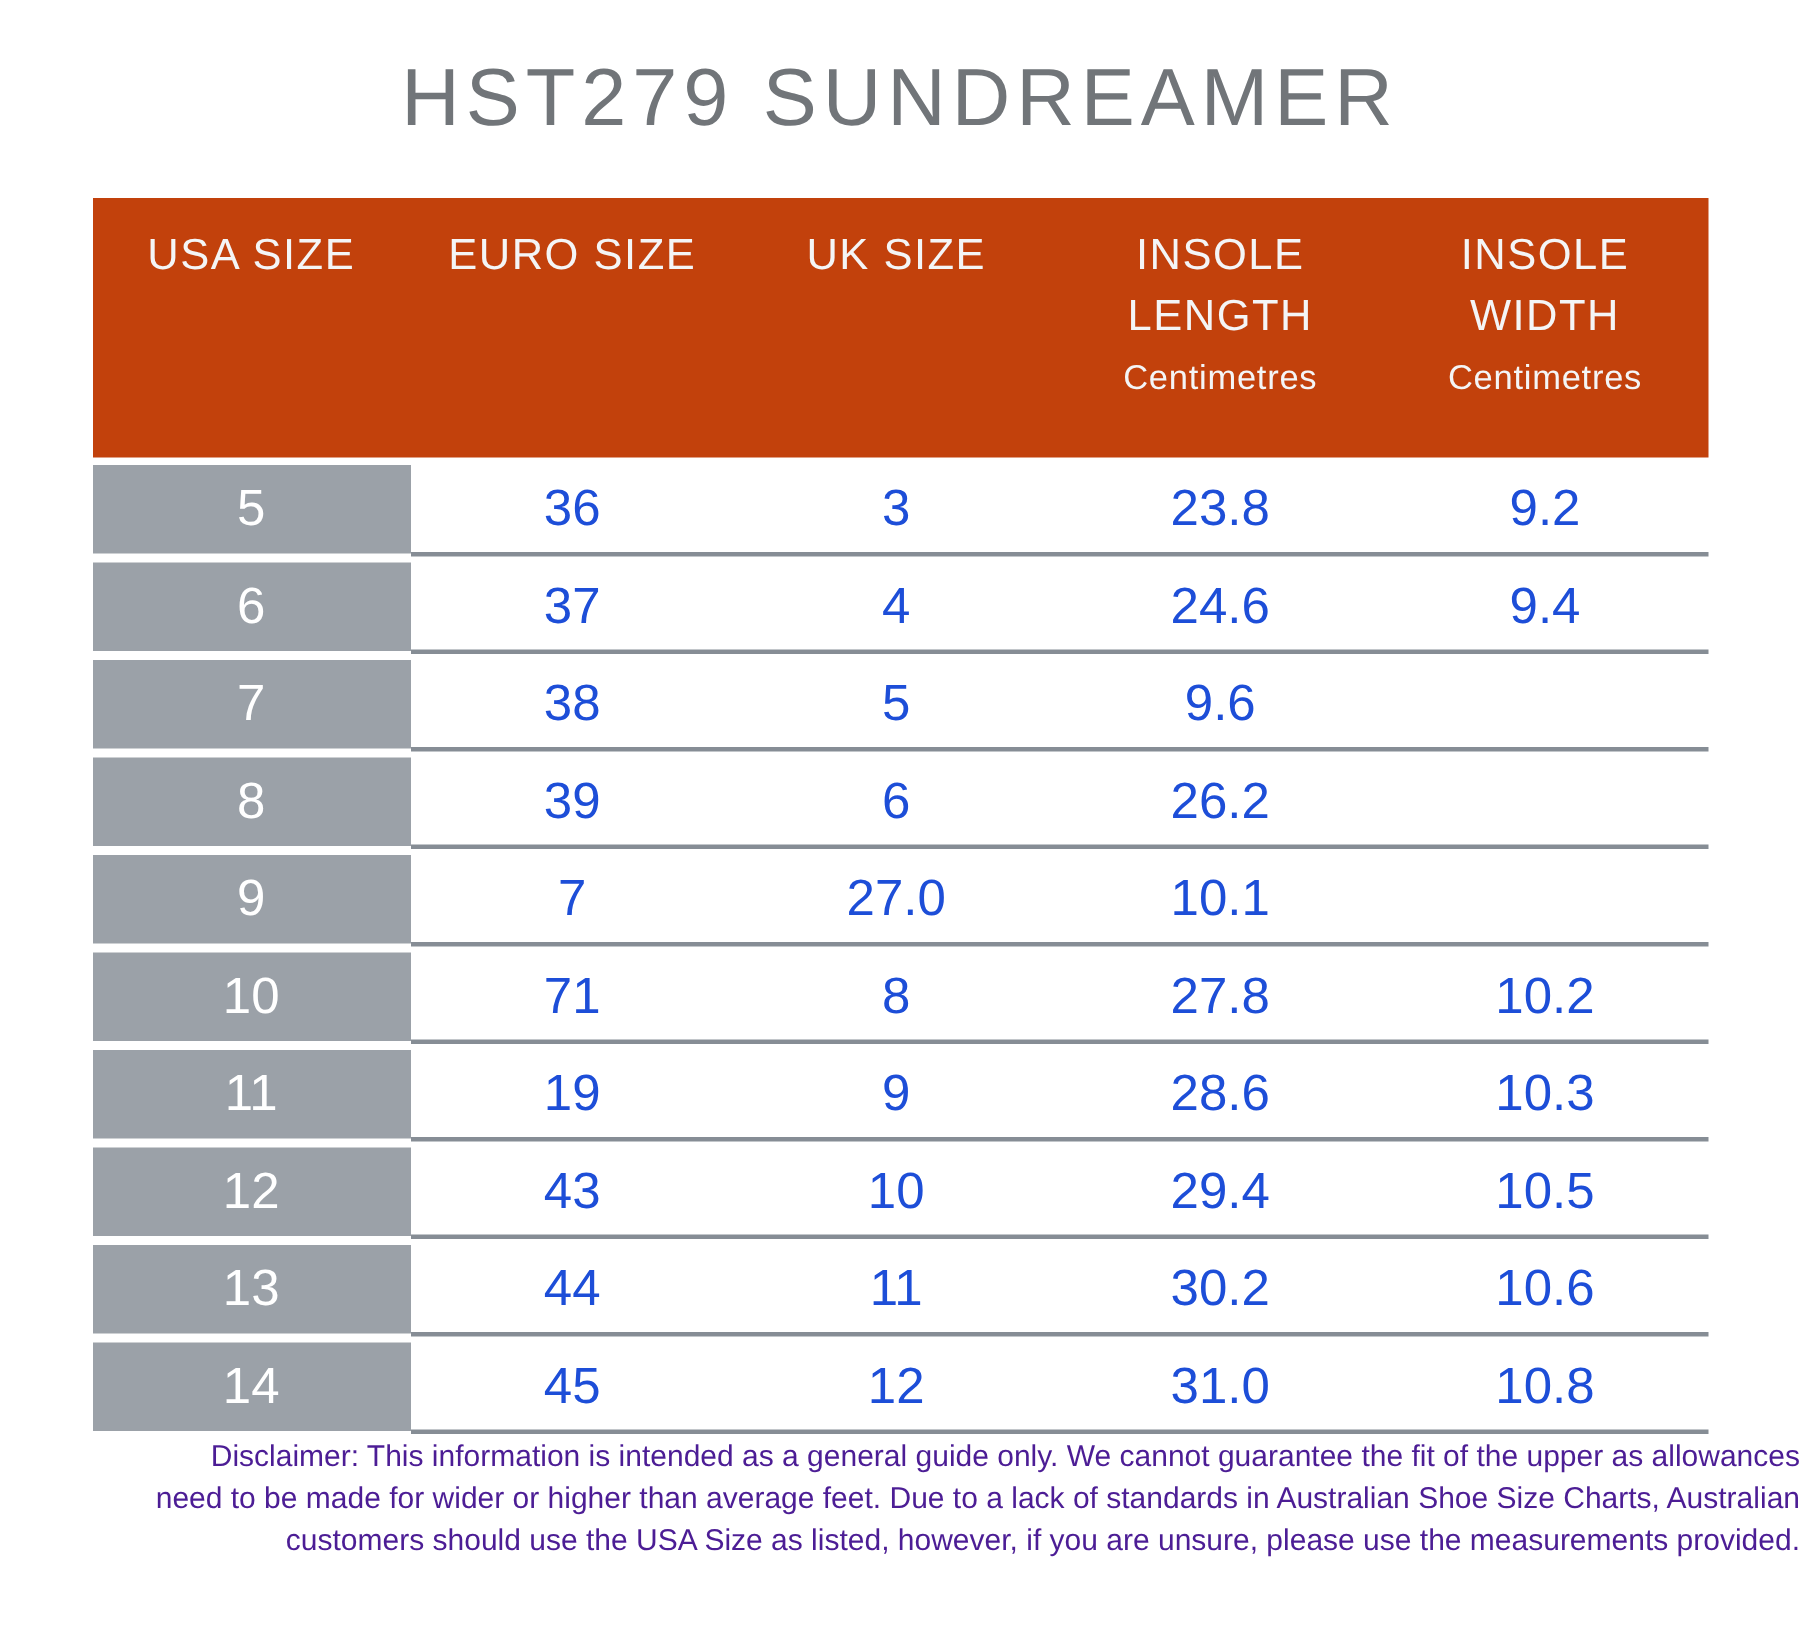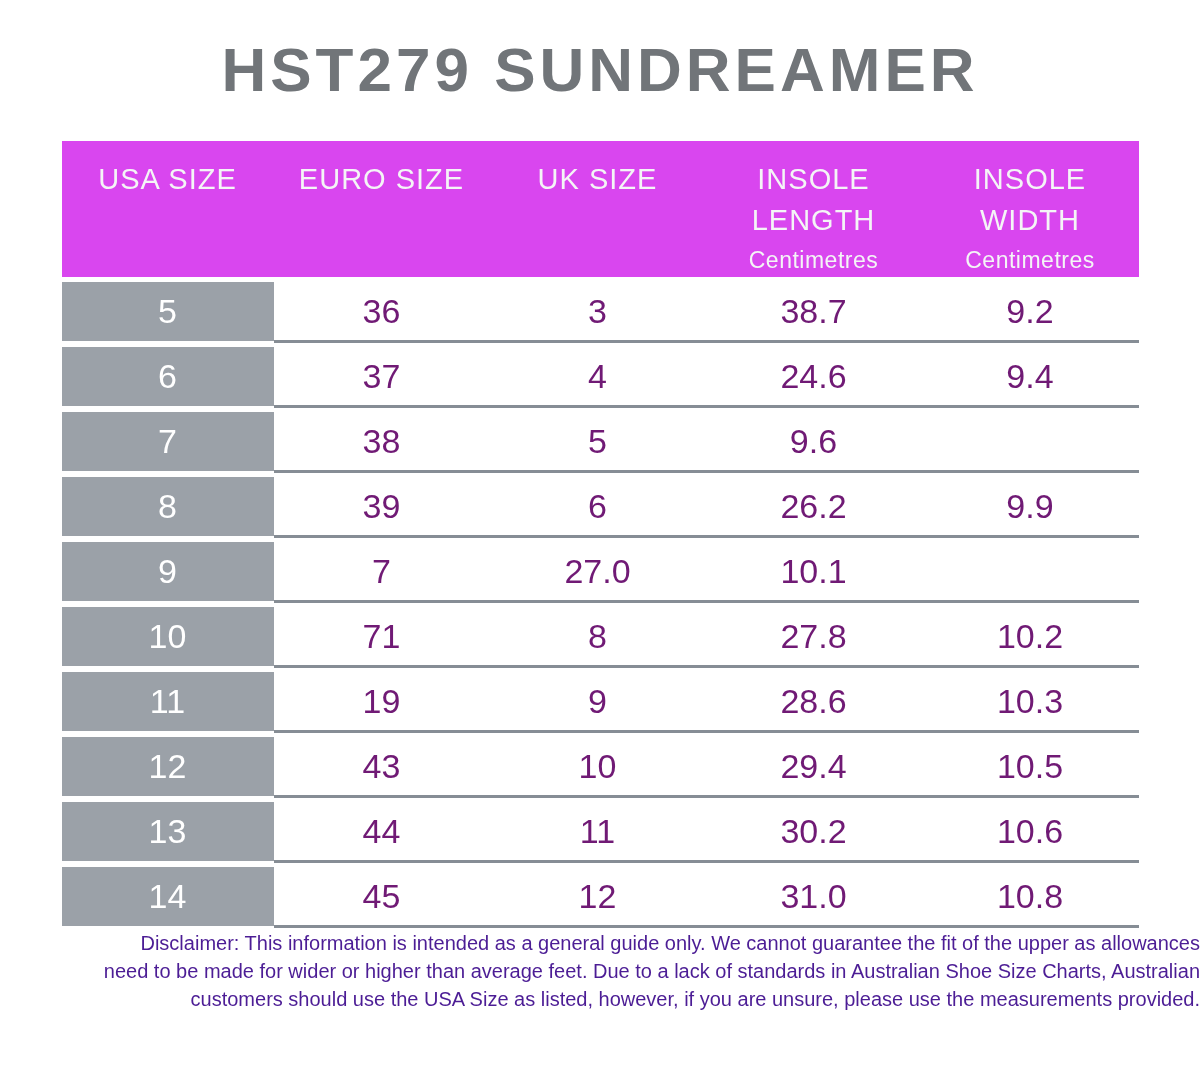--- a/index.html
+++ b/index.html
@@ -12,34 +12,34 @@
   }
   .page {
     position: relative;
     width: 1200px;
     height: 1088px;
     background: #ffffff;
   }
   .page-title {
     padding-top: 34px;
     text-align: center;
-    font-size: 62px;
-    font-weight: 700;
+    font-size: 54px;
+    font-weight: 400;
     letter-spacing: 4px;
     color: #717579;
   }
   .size-table {
     width: 1077px;
     margin: 36px auto 0 auto;
   }
   .thead {
     display: grid;
     grid-template-columns: 212px 216px 216px 216px 217px;
-    background: #d946ef;
-    height: 136px;
+    background: #c2410c;
+    height: 173px;
   }
   .th {
     text-align: center;
     padding-top: 18px;
     color: #F4F5F6;
     font-size: 29px;
     font-weight: 400;
     letter-spacing: 1px;
     line-height: 41px;
   }
@@ -73,21 +73,21 @@
     justify-content: center;
     font-size: 34px;
     font-weight: 400;
   }
   .c-usa {
     background: #9BA1A8;
     color: #ffffff;
     height: 59px;
     margin-top: 3px;
   }
-  .c-val { color: #701a75; }
+  .c-val { color: #1d4ed8; }
   .disclaimer {
     text-align: right;
     color: #4c1d95;
     font-size: 20px;
     line-height: 28px;
   }
 </style>
 </head>
 <body>
 
@@ -118,21 +118,21 @@
         <span class="sub">Centimetres</span>
       </div>
     </div>
 
     <div class="tbody">
 
       <div class="row">
         <div class="c c-usa">5</div>
         <div class="c c-val">36</div>
         <div class="c c-val">3</div>
-        <div class="c c-val">38.7</div>
+        <div class="c c-val">23.8</div>
         <div class="c c-val">9.2</div>
       </div>
 
       <div class="row">
         <div class="c c-usa">6</div>
         <div class="c c-val">37</div>
         <div class="c c-val">4</div>
         <div class="c c-val">24.6</div>
         <div class="c c-val">9.4</div>
       </div>
@@ -142,21 +142,20 @@
         <div class="c c-val">38</div>
         <div class="c c-val">5</div>
         <div class="c c-val">9.6</div>
       </div>
 
       <div class="row">
         <div class="c c-usa">8</div>
         <div class="c c-val">39</div>
         <div class="c c-val">6</div>
         <div class="c c-val">26.2</div>
-        <div class="c c-val">9.9</div>
       </div>
 
       <div class="row">
         <div class="c c-usa">9</div>
         <div class="c c-val">7</div>
         <div class="c c-val">27.0</div>
         <div class="c c-val">10.1</div>
       </div>
 
       <div class="row">

